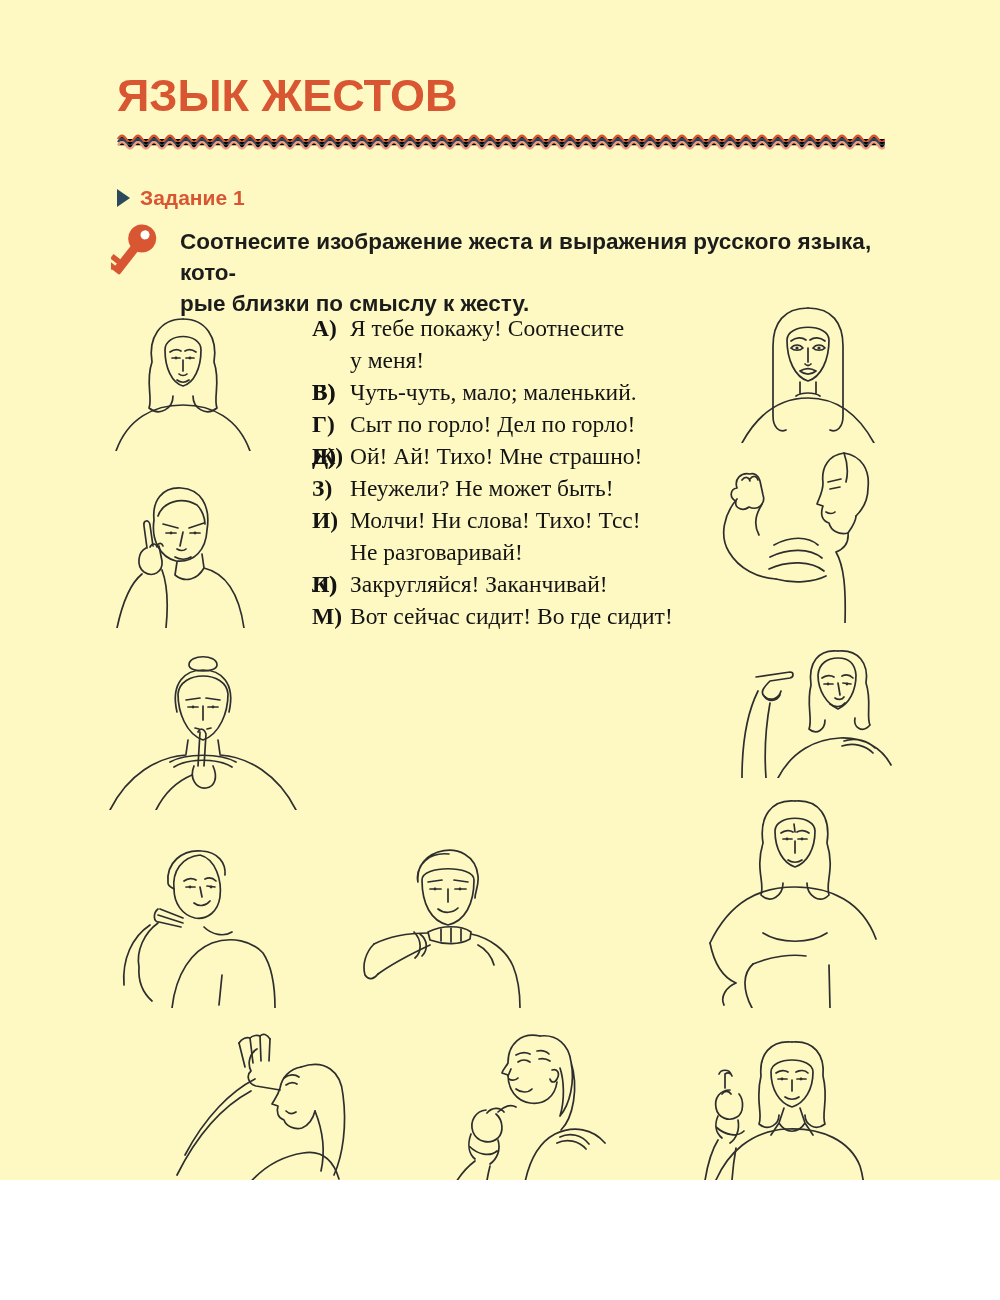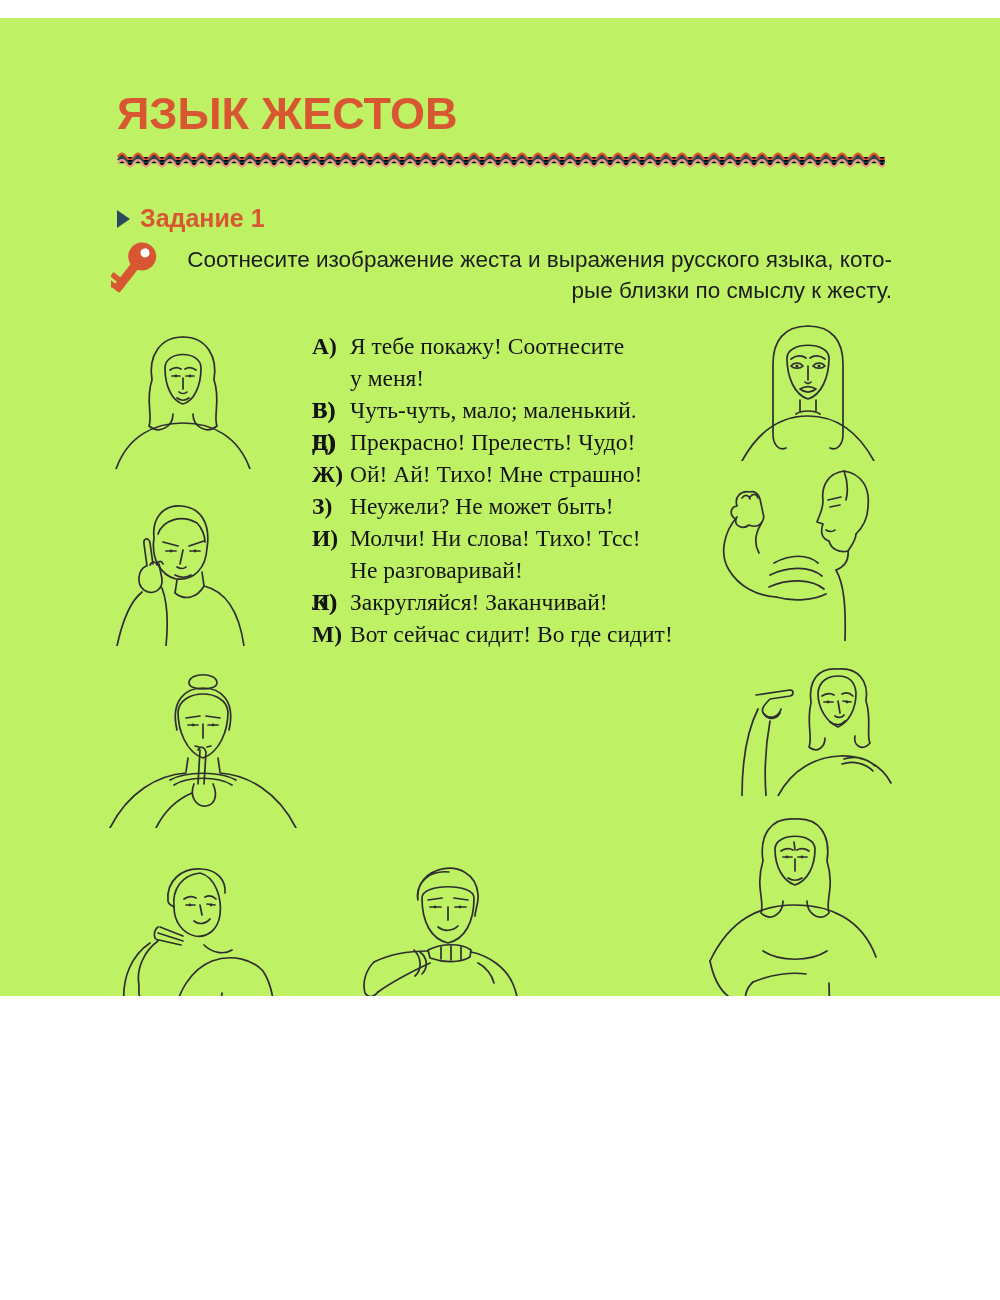--- a/index.html
+++ b/index.html
@@ -1,37 +1,37 @@
 <!DOCTYPE html>
 <html><head>
 <meta charset="utf-8">
 <style>
   html,body{margin:0;padding:0;background:#ffffff;}
   #page{
-    position:relative;width:1000px;height:978px;margin:18px auto;
-    background:#bef264;overflow:hidden;
+    position:relative;width:1000px;height:1180px;margin:0 auto;
+    background:#fef9c3;overflow:hidden;
     font-family:"Liberation Sans",sans-serif;color:#1e1e1e;
   }
   .abs{position:absolute;}
   #page-title{
     left:117px;top:70px;font-size:45px;font-weight:800;
     color:#d95632;letter-spacing:0px;font-family:"Liberation Sans",sans-serif;
   }
   #wave{left:117px;top:133px;}
   #task-row{left:117px;top:186px;display:flex;align-items:center;}
   #task-marker{
     width:0;height:0;border-left:13px solid #2b4b5c;
     border-top:9px solid transparent;border-bottom:9px solid transparent;
     margin-right:10px;
   }
-  #task-label{font-size:25px;font-weight:700;color:#d95632;}
+  #task-label{font-size:21px;font-weight:700;color:#d95632;}
   #key-icon{left:111px;top:222px;}
   #instructions{
     left:180px;top:226px;width:712px;
-    font-size:22.5px;font-weight:400;line-height:31px;color:#1c1c1c;text-align:right;
+    font-size:22.5px;font-weight:700;line-height:31px;color:#1c1c1c;
   }
   #gesture-list{left:312px;top:312px;width:380px;font-family:"Liberation Serif",serif;}
   .item{position:relative;padding-left:38px;font-size:23.5px;line-height:32px;color:#141414;}
   .item .letter{position:absolute;left:0;top:0;font-weight:700;}
   .item .text{white-space:pre-line;}
   .fig{position:absolute;}
   .fig svg{display:block;width:100%;height:100%;}
   .fig path{fill:none;stroke:#2e2e2e;stroke-width:1.7;stroke-linecap:round;stroke-linejoin:round;}
   .fig circle.pupil{fill:#2e2e2e;stroke:none;}
   #page-tab{
@@ -71,23 +71,23 @@
   <div class="abs" id="instructions">
     <span>Соотнесите изображение жеста и выражения русского языка, кото-</span><br>
     <span>рые близки по смыслу к жесту.</span>
   </div>
 
   <div class="abs" id="gesture-list">
     <div class="item"><span class="letter">А)</span><span class="text">Я тебе покажу! Соотнесите
 у меня!</span></div>
     <div class="item"><span class="letter">Б)</span></div>
     <div class="item"><span class="letter">В)</span><span class="text">Чуть-чуть, мало; маленький.</span></div>
-    <div class="item"><span class="letter">Г)</span></div>
+    <div class="item"><span class="letter">Г)</span><span class="text">Сыт по горло! Дел по горло!</span></div>
     <div class="item"><span class="letter">Д)</span></div>
-    <div class="item"><span class="letter">Е)</span><span class="text">Прекрасно! Прелесть! Чудо!</span></div>
+    <div class="item"><span class="letter">Е)</span></div>
     <div class="item"><span class="letter">Ж)</span><span class="text">Ой! Ай! Тихо! Мне страшно!</span></div>
     <div class="item"><span class="letter">З)</span><span class="text">Неужели? Не может быть!</span></div>
     <div class="item"><span class="letter">И)</span><span class="text">Молчи! Ни слова! Тихо! Тсс!
 Не разговаривай!</span></div>
     <div class="item"><span class="letter">К)</span></div>
     <div class="item"><span class="letter">Л)</span><span class="text">Закругляйся! Заканчивай!</span></div>
     <div class="item"><span class="letter">М)</span><span class="text">Вот сейчас сидит! Во где сидит!</span></div>
   </div>
 
   <div class="fig" style="left:108px;top:306px;width:150px;height:145px">

